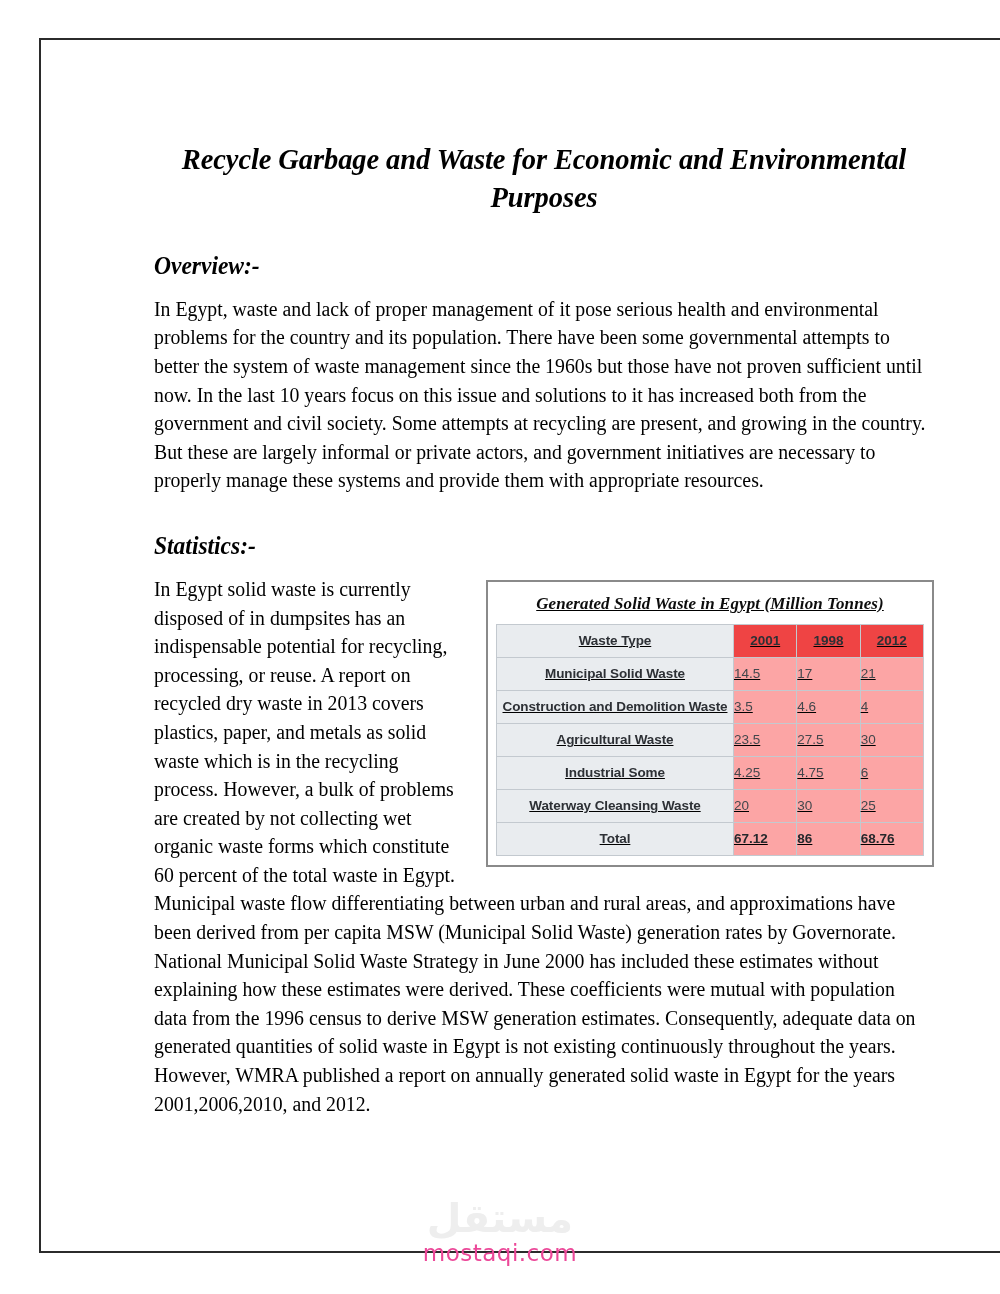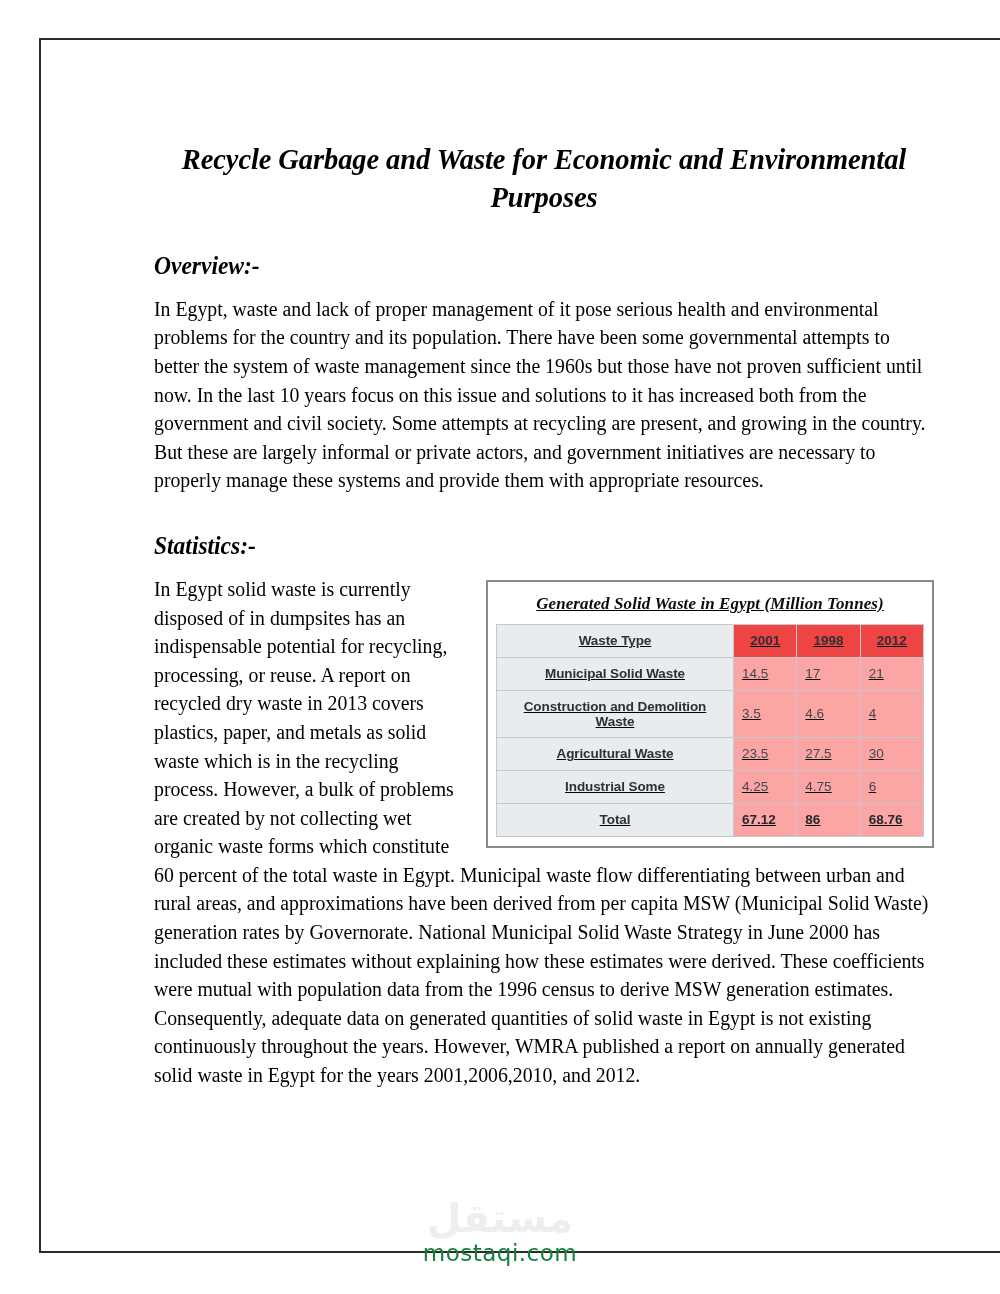--- a/index.html
+++ b/index.html
@@ -107,21 +107,21 @@
 
   table.waste-table {
     border-collapse: collapse;
     width: 100%;
     font-family: "Liberation Sans", "DejaVu Sans", sans-serif;
     table-layout: fixed;
   }
   table.waste-table td,
   table.waste-table th {
     border: 1px solid #c3c9cf;
-    padding: 8px;
+    padding: 0;
     height: 33px;
     box-sizing: border-box;
   }
 
   .col-label { width: 232px; }
   .col-year  { width: 62px; }
 
   th.hdr-label, td.cell-label {
     background: #e9ecef;
     text-align: center;
@@ -167,21 +167,21 @@
     font-family: "DejaVu Sans", "Liberation Sans", sans-serif;
     font-size: 40px;
     font-weight: bold;
     color: #eeeeee;
     line-height: 44px;
     letter-spacing: 1px;
   }
   .wm-latin {
     font-family: "DejaVu Sans", "Liberation Sans", sans-serif;
     font-size: 23px;
-    color: #15803d;
+    color: #ec4899;
     line-height: 26px;
     letter-spacing: 0.5px;
   }
 
   .clearfix::after { content: ""; display: table; clear: both; }
 </style>
 </head>
 <body>
 
 <div id="page-frame">
@@ -232,20 +232,26 @@
                 <td class="cell-num">23.5</td>
                 <td class="cell-num">27.5</td>
                 <td class="cell-num">30</td>
               </tr>
               <tr>
                 <td class="cell-label">Industrial Some</td>
                 <td class="cell-num">4.25</td>
                 <td class="cell-num">4.75</td>
                 <td class="cell-num">6</td>
               </tr>
+              <tr>
+                <td class="cell-label">Waterway Cleansing Waste</td>
+                <td class="cell-num">20</td>
+                <td class="cell-num">30</td>
+                <td class="cell-num">25</td>
+              </tr>
               <tr class="total-row">
                 <td class="cell-label">Total</td>
                 <td class="cell-num">67.12</td>
                 <td class="cell-num">86</td>
                 <td class="cell-num">68.76</td>
               </tr>
             </tbody>
           </table>
         </div>
       </div>

